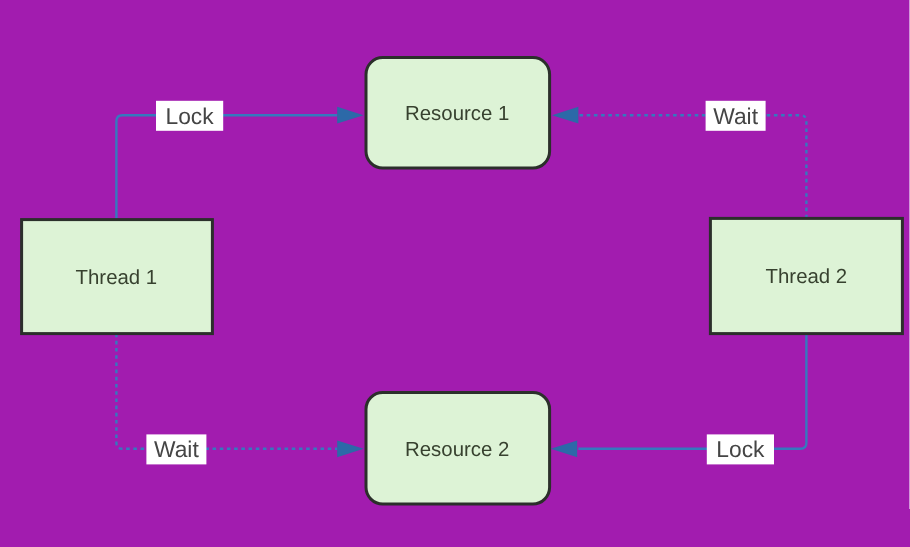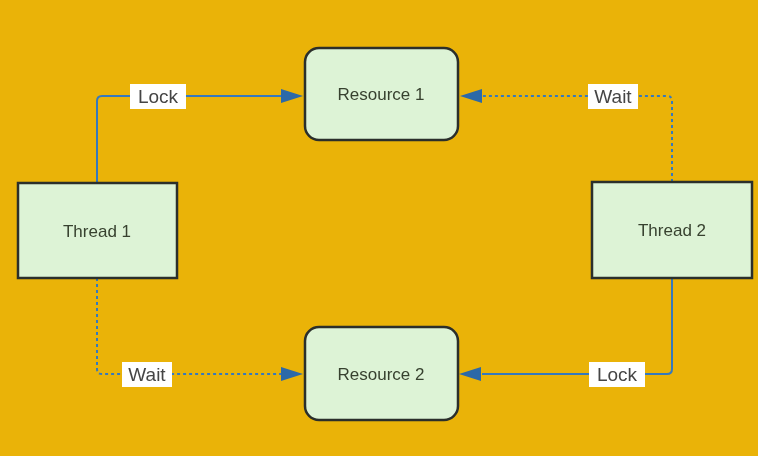--- a/index.html
+++ b/index.html
@@ -4,21 +4,21 @@
 <style>
   html, body {
     margin: 0;
     padding: 0;
     background: #ffffff;
   }
   .canvas {
     position: relative;
     width: 758px;
     height: 456px;
-    background: #eab308;
+    background: #a21caf;
     font-family: "Liberation Sans", sans-serif;
     overflow: hidden;
   }
   svg { display: block; }
   .node-rect {
     fill: #ddf3d6;
     stroke: #2b2f2b;
     stroke-width: 2.5;
   }
   .edge {

